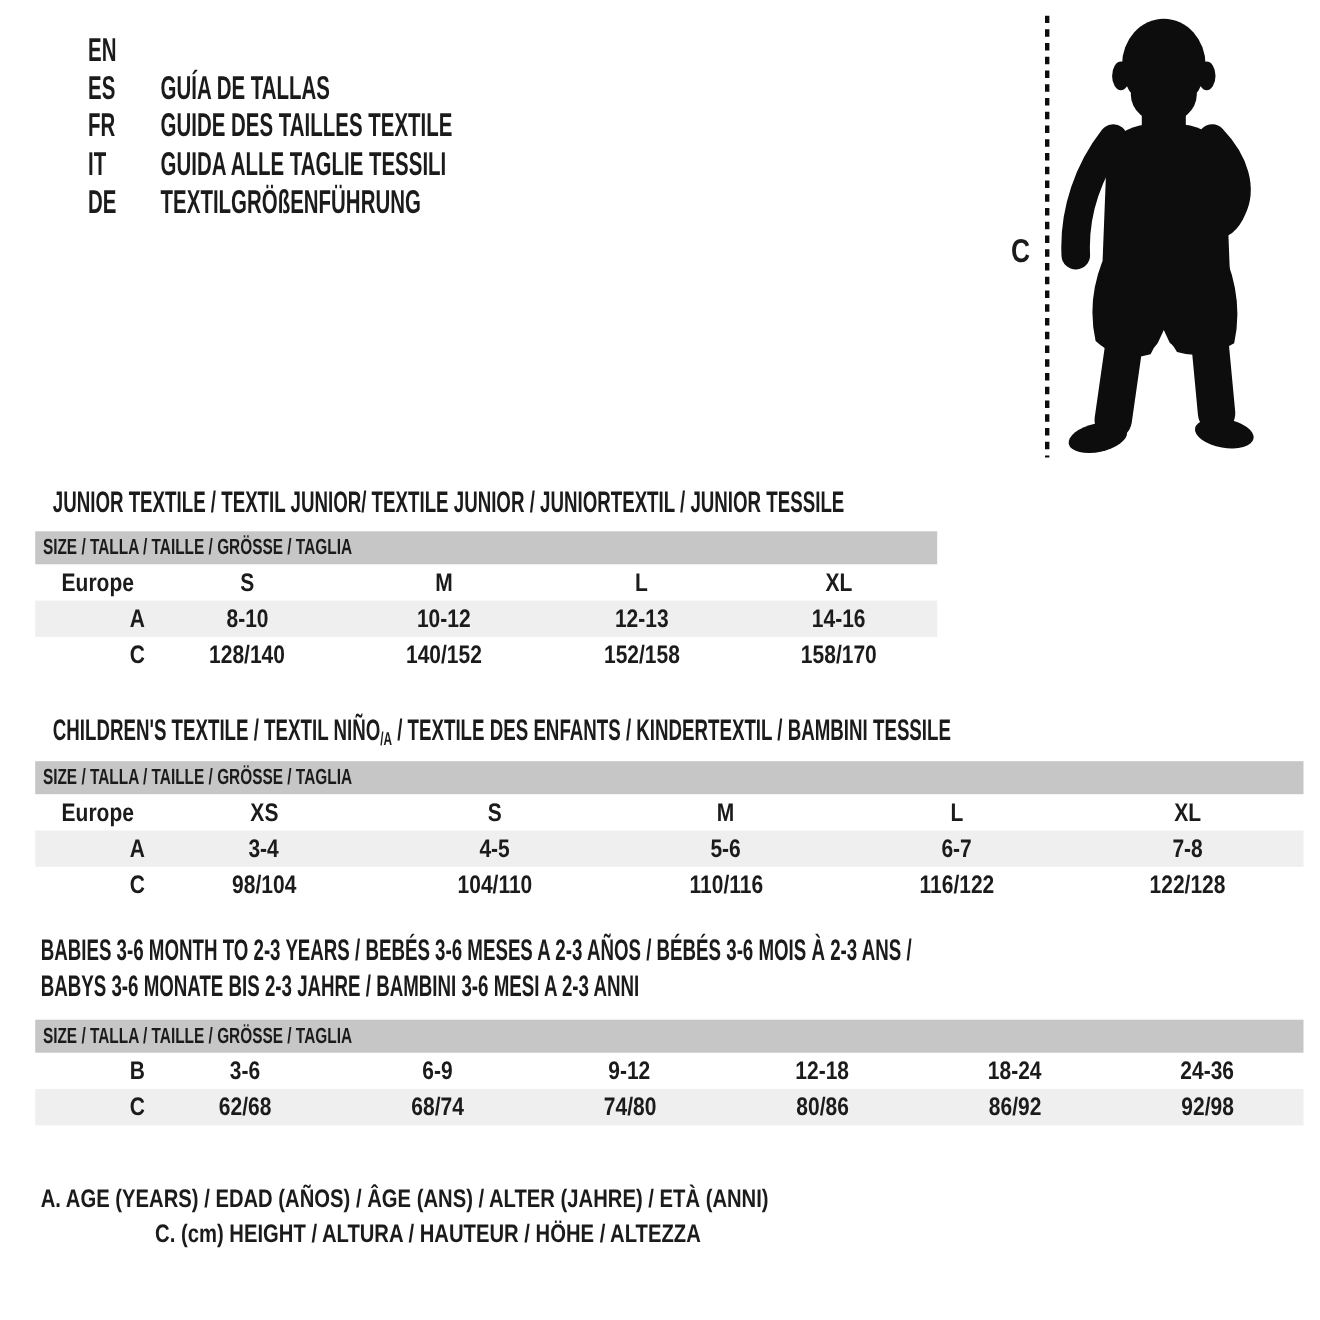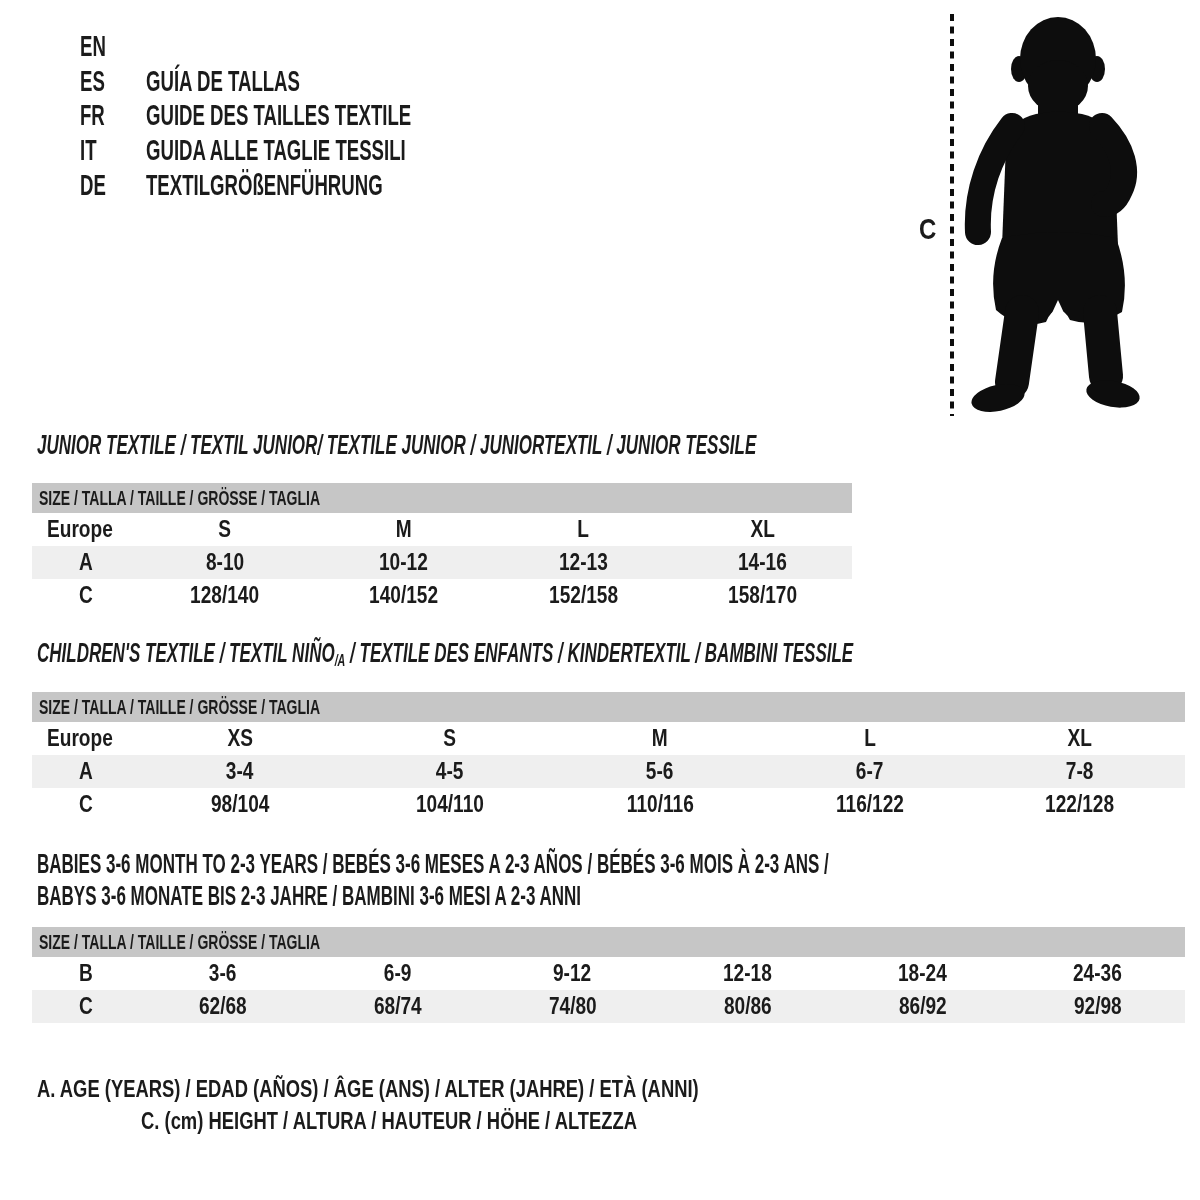--- a/index.html
+++ b/index.html
@@ -22,39 +22,39 @@
   
   .lang-header{left:37px;top:29px;}
   .lang-row{height:34.6px;display:flex;align-items:center;font-size:30px;}
   .lang-code{flex:0 0 66px;width:66px;margin-left:43px;}
 
   
   .figure-svg{left:918px;top:14px;}
   .c-label{left:919px;top:212px;font-size:30px;}
 
   
-  .sec-heading{margin:0;font-size:27px;height:30px;line-height:30px;font-weight:700;font-style:italic;}
+  .sec-heading{margin:11px;font-size:27px;height:30px;line-height:30px;font-weight:700;}
   .h-junior{left:37px;top:430px;}
   .h-children{left:37px;top:638px;}
   .hsub{font-size:17px;vertical-align:-4px;}
   .h-babies{left:37px;top:848px;font-size:27px;}
   .h-babies .bline{height:32px;line-height:32px;}
 
   
   .stable{font-size:23px;}
   .t-junior{left:32px;top:483px;width:820px;}
   .t-children{left:32px;top:692px;width:1153px;}
   .t-babies{left:32px;top:927px;width:1153px;}
   .thead{height:30px;display:flex;align-items:center;background:#c6c6c6;padding-left:7px;font-size:20px;}
   .trow{display:grid;align-items:center;height:33px;}
   .cols4{grid-template-columns:103px repeat(4,1fr);}
   .cols5{grid-template-columns:103px repeat(5,1fr);}
   .cols6{grid-template-columns:103px repeat(6,1fr);}
   .shaded{background:#efefef;}
-  .tlabel{padding-left:7px;text-align:center;}
+  .tlabel{padding-left:7px;text-align:right;}
   .tcell{text-align:center;}
 
   
   .footnotes{left:37px;top:1074px;font-size:23px;text-align:center;}
   .fn-line{height:31.5px;line-height:31.5px;}
 </style>
 </head>
 <body>
 
 <div class="page">

